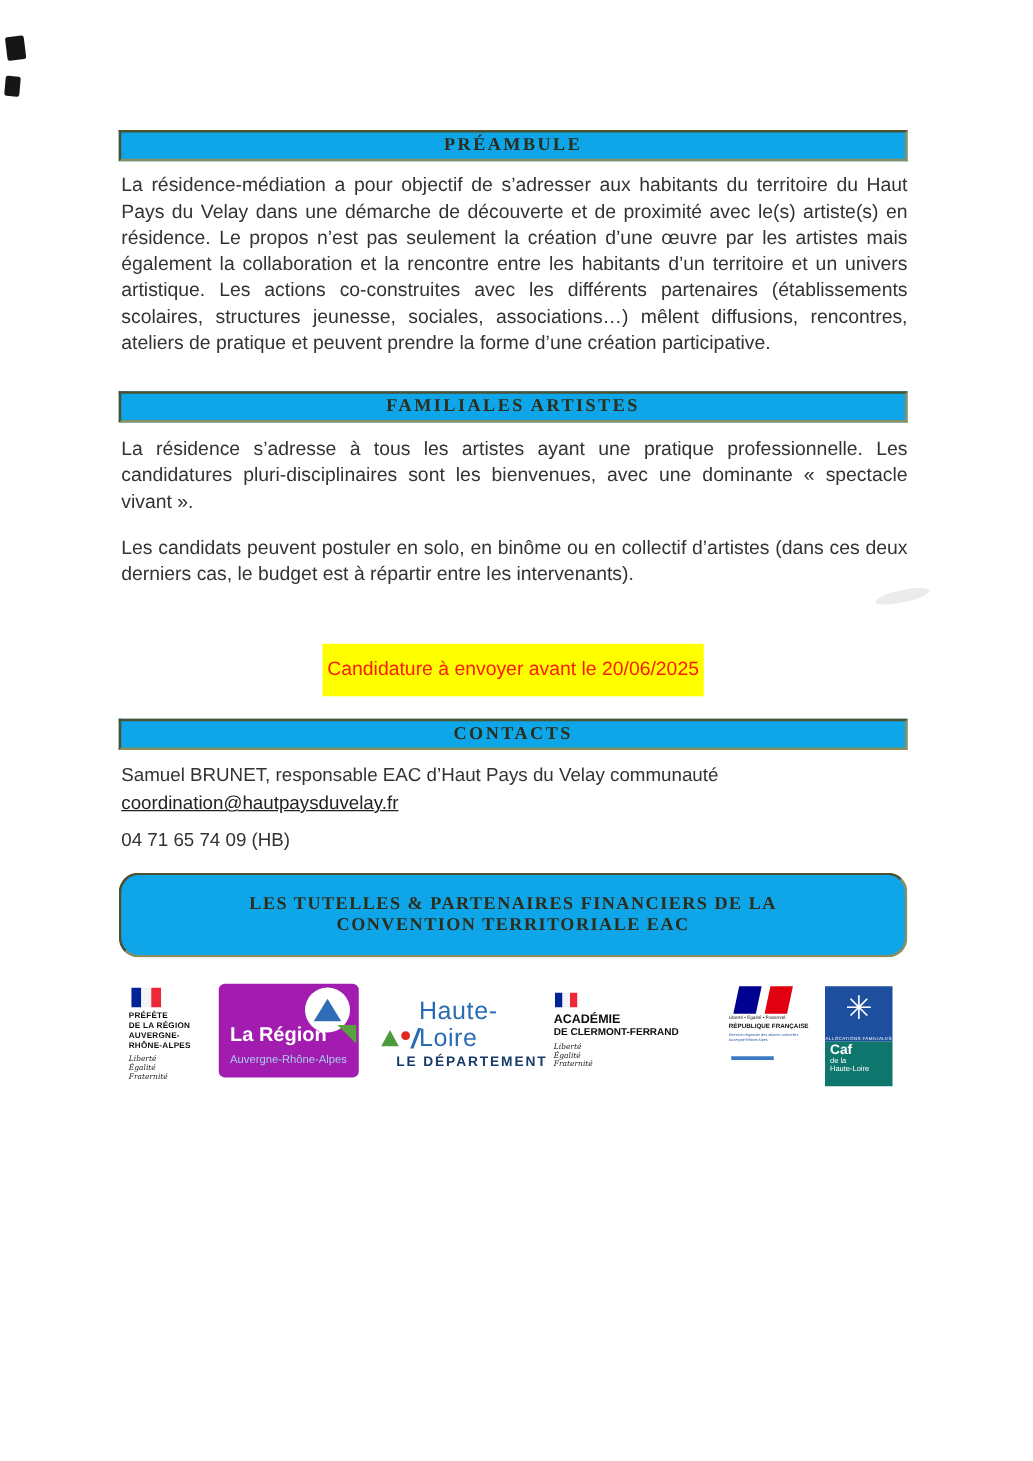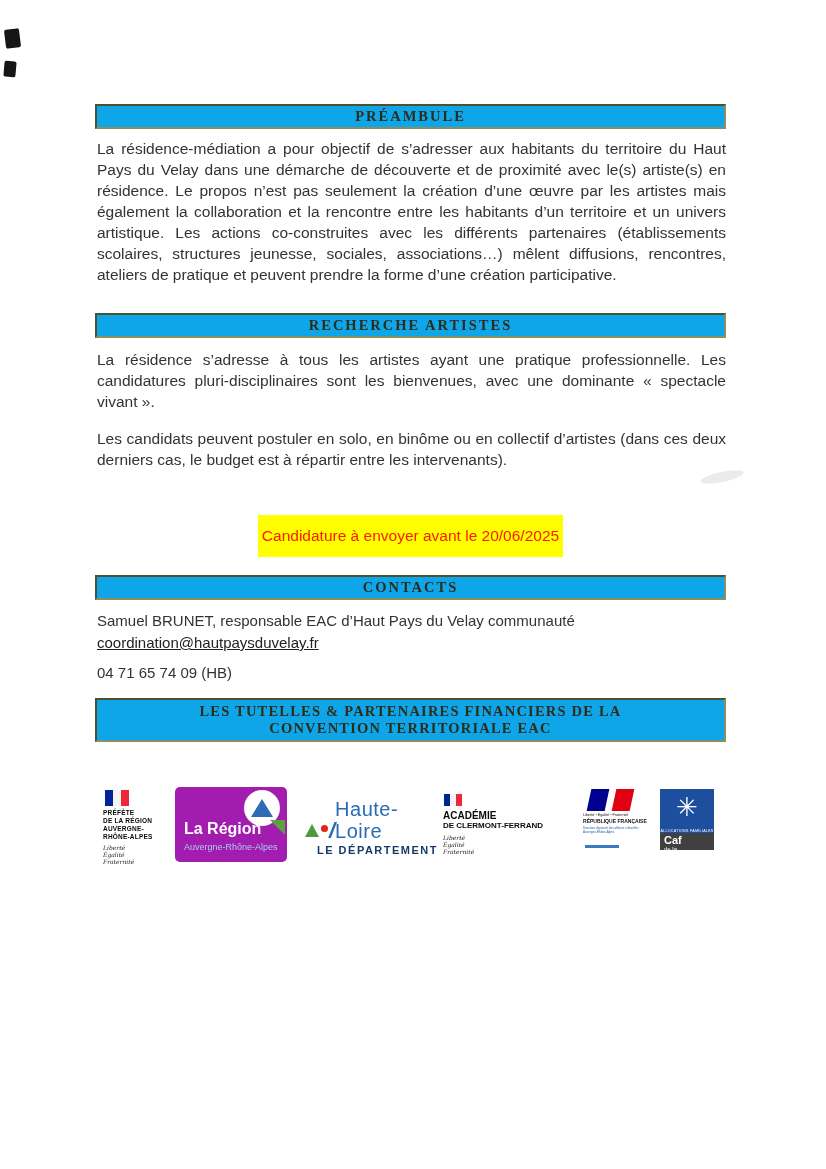--- a/index.html
+++ b/index.html
@@ -15,21 +15,21 @@
   .smudge{position:absolute;left:700px;top:472px;width:44px;height:10px;
           background:rgba(110,110,110,0.14);border-radius:50%;transform:rotate(-12deg);}
 
   
   .bar{position:absolute;left:95px;width:631px;box-sizing:border-box;
        background:#0ea5e9;
        border:2px solid;border-color:#4c5130 #8a8f60 #8a8f60 #4c5130;
        text-align:center;font-family:"Liberation Serif",serif;font-weight:bold;
        font-size:14.5px;line-height:17px;letter-spacing:2px;color:#2d2d1b;
        padding:2px 0;}
-  .bar.tall{letter-spacing:1.2px;padding:3px 0;}
+  .bar.tall{letter-spacing:1.2px;padding:15px 0;border-radius:16px;}
 
   
   .para{position:absolute;left:97px;width:629px;font-size:15.5px;line-height:21px;
         color:#333;text-align:justify;}
 
   .deadline-wrap{position:absolute;left:95px;width:631px;text-align:center;}
   .deadline{display:inline-block;background:#ffff00;color:#fe1b00;
             font-size:15.5px;padding:12px 4px;}
 
   .contact-line{position:absolute;left:97px;font-size:15px;color:#333;}
@@ -99,37 +99,37 @@
   .rf-underbar{width:34px;height:3px;background:#3a7abf;margin:3px 0 0 2px;}
 
   
   .logo-caf{position:absolute;left:565px;top:3px;width:54px;}
   .caf-top{position:relative;width:54px;height:44px;background:#1d4f9e;}
   .caf-star{position:absolute;left:50%;top:42%;transform:translate(-50%,-50%);
             color:#fff;font-size:26px;}
   .caf-band{position:absolute;bottom:0;left:-18px;width:90px;text-align:center;
             transform:scale(.6);transform-origin:center bottom;color:#fff;
             font-size:6px;letter-spacing:.5px;white-space:nowrap;}
-  .caf-bottom{width:54px;height:17px;background:#404040;color:#fff;padding:2px 0 0 4px;}
+  .caf-bottom{width:54px;height:36px;background:#0f766e;color:#fff;padding:2px 0 0 4px;}
   .caf-name{font-weight:bold;font-size:11px;line-height:11px;}
   .caf-sub{font-size:6px;line-height:6.5px;}
 </style>
 </head>
 <body>
 
 <div class="page">
 
   <div class="mark mark1"></div>
   <div class="mark mark2"></div>
   <div class="smudge"></div>
 
   <div class="bar" style="top:104px">PRÉAMBULE</div>
   <div class="para" style="top:138px">La résidence-médiation a pour objectif de s’adresser aux habitants du territoire du Haut Pays du Velay dans une démarche de découverte et de proximité avec le(s) artiste(s) en résidence. Le propos n’est pas seulement la création d’une œuvre par les artistes mais également la collaboration et la rencontre entre les habitants d’un territoire et un univers artistique. Les actions co-construites avec les différents partenaires (établissements scolaires, structures jeunesse, sociales, associations…) mêlent diffusions, rencontres, ateliers de pratique et peuvent prendre la forme d’une création participative.</div>
 
-  <div class="bar" style="top:313px">RECHERCHE ARTISTES</div>
+  <div class="bar" style="top:313px">FAMILIALES ARTISTES</div>
   <div class="para" style="top:349px">La résidence s’adresse à tous les artistes ayant une pratique professionnelle. Les candidatures pluri-disciplinaires sont les bienvenues, avec une dominante « spectacle vivant ».</div>
   <div class="para" style="top:428px">Les candidats peuvent postuler en solo, en binôme ou en collectif d’artistes (dans ces deux derniers cas, le budget est à répartir entre les intervenants).</div>
 
   <div class="deadline-wrap" style="top:515px">
     <span class="deadline">Candidature à envoyer avant le 20/06/2025</span>
   </div>
 
   <div class="bar" style="top:575px">CONTACTS</div>
   <div class="contact-line" style="top:612px">Samuel BRUNET, responsable EAC d’Haut Pays du Velay communauté</div>
   <a class="contact-line email" style="top:634px">coordination@hautpaysduvelay.fr</a>

